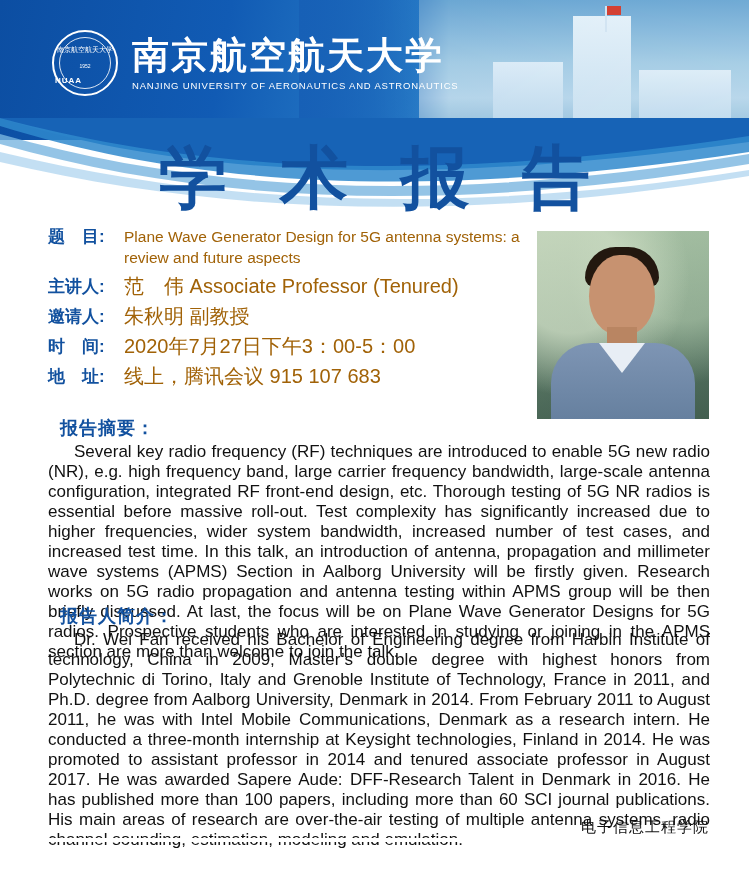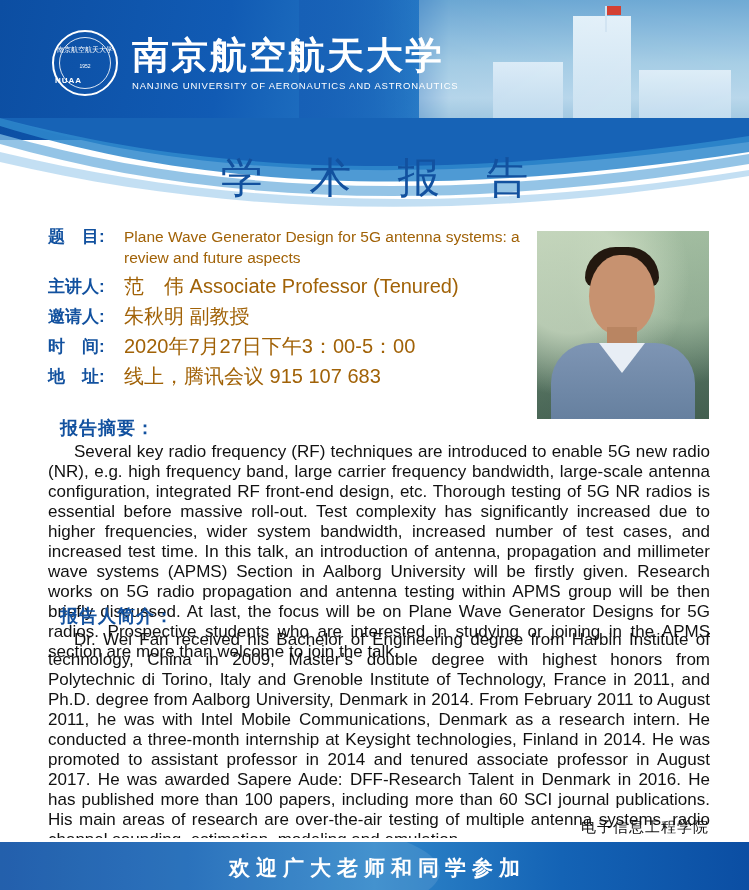--- a/index.html
+++ b/index.html
@@ -157,22 +157,22 @@
 
   
   .title-zone {
     position: absolute;
     left: 0; top: 148px;
     width: 749px;
     text-align: center;
   }
   .main-title {
     font-family: "Liberation Serif", serif;
-    font-size: 42px;
-    font-weight: normal;
+    font-size: 68px;
+    font-weight: bold;
     color: #12519f;
     letter-spacing: 18px;
     text-indent: 18px;
     line-height: 60px;
   }
 
   
   .info {
     position: absolute;
     left: 48px; top: 226px;
@@ -396,17 +396,14 @@
 
   <div class="section-head abstract-head">报告摘要：</div>
   <div class="para abstract-para">Several key radio frequency (RF) techniques are introduced to enable 5G new radio (NR), e.g. high frequency band, large carrier frequency bandwidth, large-scale antenna configuration, integrated RF front-end design, etc. Thorough testing of 5G NR radios is essential before massive roll-out. Test complexity has significantly increased due to higher frequencies, wider system bandwidth, increased number of test cases, and increased test time. In this talk, an introduction of antenna, propagation and millimeter wave systems (APMS) Section in Aalborg University will be firstly given. Research works on 5G radio propagation and antenna testing within APMS group will be then briefly discussed. At last, the focus will be on Plane Wave Generator Designs for 5G radios. Prospective students who are interested in studying or joining in the APMS section are more than welcome to join the talk.</div>
 
   <div class="section-head bio-head">报告人简介：</div>
   <div class="para bio-para">Dr. Wei Fan received his Bachelor of Engineering degree from Harbin Institute of technology, China in 2009, Master’s double degree with highest honors from Polytechnic di Torino, Italy and Grenoble Institute of Technology, France in 2011, and Ph.D. degree from Aalborg University, Denmark in 2014. From February 2011 to August 2011, he was with Intel Mobile Communications, Denmark as a research intern. He conducted a three-month internship at Keysight technologies, Finland in 2014. He was promoted to assistant professor in 2014 and tenured associate professor in August 2017. He was awarded Sapere Aude: DFF-Research Talent in Denmark in 2016. He has published more than 100 papers, including more than 60 SCI journal publications. His main areas of research are over-the-air testing of multiple antenna systems, radio channel sounding, estimation, modeling and emulation.</div>
 
   <div class="dept">电子信息工程学院</div>
 
   <div class="footer-white"></div>
-  <div class="footer-band">
-    <div class="footer-text">欢迎广大老师和同学参加</div>
-  </div>
 
 </div>
 
 </body></html>

